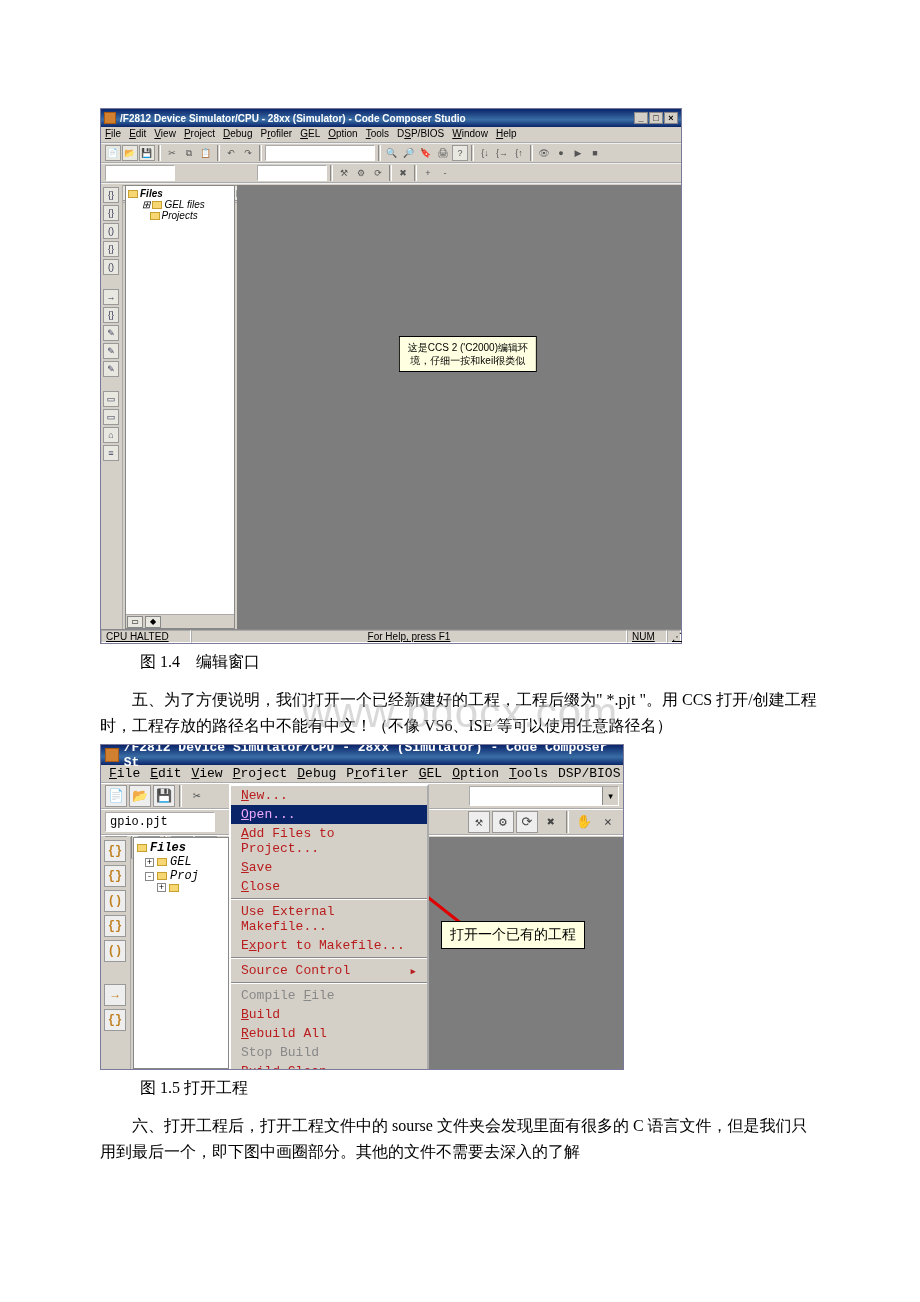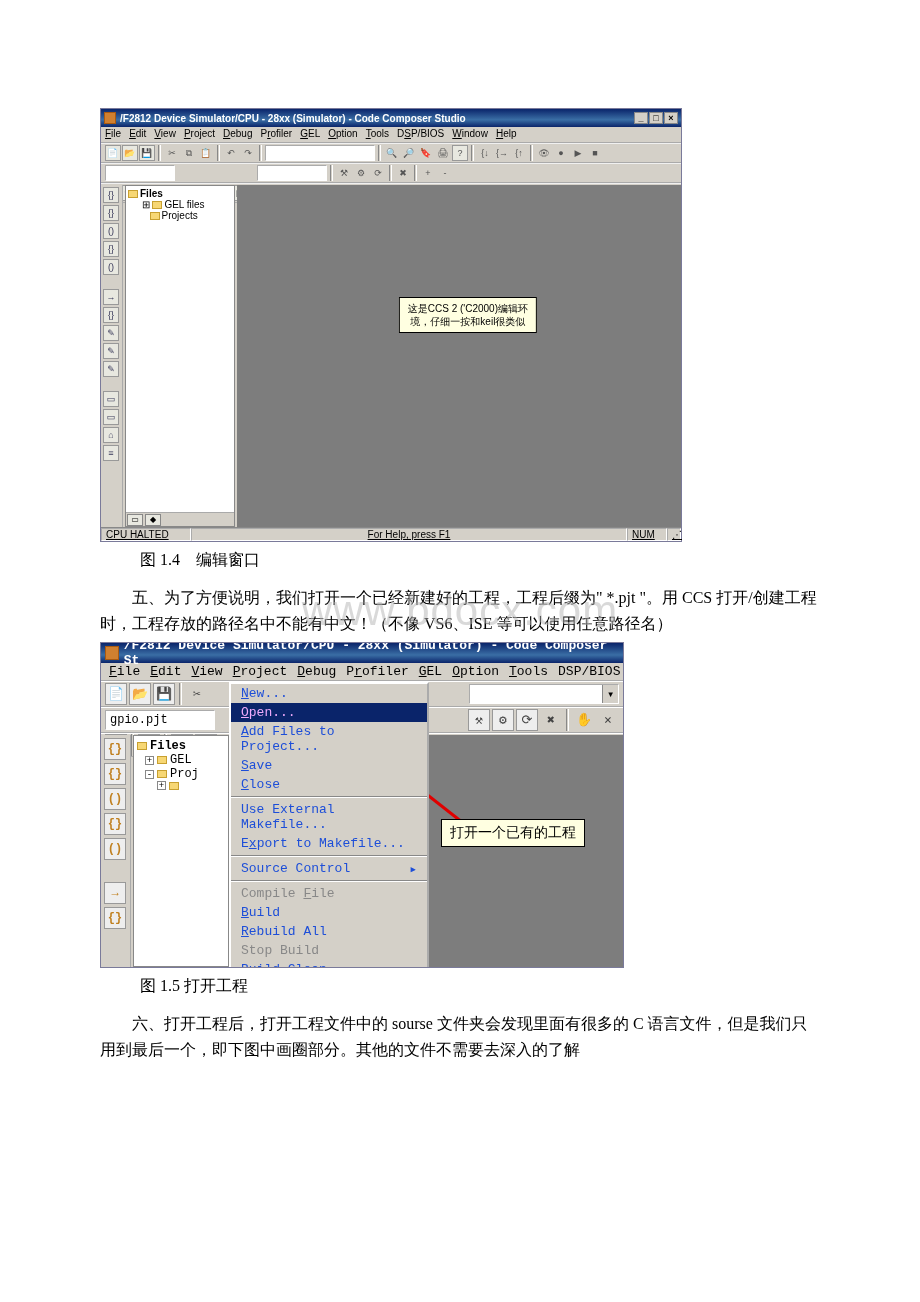--- a/index.html
+++ b/index.html
@@ -19,21 +19,21 @@
   }
   .indent { text-indent: 2em; }
   .caption {
     font-size: 16px;
     margin: 8px 0 14px 40px;
   }
 
   
   .fig14 {
     width: 582px;
-    height: 434px;
+    height: 536px;
     border: 1px solid #7a7a9a;
     margin: 8px 0 4px 0;
     background: #d4d0c8;
     position: relative;
     font-family: Tahoma, sans-serif;
     font-size: 9px;
   }
   .titlebar {
     height: 18px;
     background: linear-gradient(#0a246a, #3a6ea5 60%, #0a246a);
@@ -96,21 +96,21 @@
     width:16px; height:16px; border:1px solid #999; background:#e8e8e0;
     font-size:9px; display:flex; align-items:center; justify-content:center;
     color:#335;
   }
   .dockspacer { height:10px; }
   .treepane {
     width:110px; background:#fff; border:1px solid #888; margin:0 2px; padding:2px;
     font-size:10px;
     position:relative;
   }
-  .treeline { display:flex; align-items:center; gap:2px; }
+  .treeline { display:flex; align-items:center; gap:2px;font-style:italic; }
   .folder-ico { width:10px; height:8px; background:#f7d774; border:1px solid #c8a030;}
   .treesub { margin-left:14px; }
   .tree-tabs { position:absolute; bottom:0; left:0; right:0; height:14px; background:#d4d0c8; border-top:1px solid #aaa; display:flex;}
   .ttab { width:16px; height:12px; border:1px solid #888; margin:1px; background:#e8e8e0; font-size:8px; text-align:center; }
   .editor {
     flex:1; background:#7d7d7d; position:relative;
   }
   .tooltip-msg {
     position:absolute; left:52%; top:38%; transform:translate(-50%,-50%);
     background:#ffffe1; border:1px solid #000; padding:4px 8px;
@@ -176,21 +176,21 @@
   .treepane2 .treeline { display:flex; align-items:center; gap:3px;}
   .plusbox { width:9px; height:9px; border:1px solid #888; font-size:9px; line-height:8px; text-align:center;}
   .editor2 { flex:1; background:#7d7d7d; position:relative;}
   
   .ddmenu {
     position:absolute; left:128px; top:39px; width:200px;
     background:#d4d0c8; border:2px outset #fff;
     font-size:13px; font-family:"Courier New",monospace;
     z-index:10;
   }
-  .ddmenu .mi { padding:2px 10px; color:#1d4ed8;}
+  .ddmenu .mi { padding:2px 10px; color:#b91c1c;}
   .ddmenu .mi u { text-decoration:underline;}
   .ddmenu .mi.hi { background:#0a246a; color:#f0abfc;}
   .ddmenu .mi.dis { color:#888;}
   .ddmenu hr { border:0; border-top:1px solid #888; border-bottom:1px solid #fff; margin:2px 0;}
   .ddmenu .arrow { float:right;}
   .callout {
     position:absolute; left:340px; top:176px;
     background:#ffffe1; border:1px solid #000; padding:4px 8px;
     font-family:"SimSun",serif; font-size:14px;
   }

